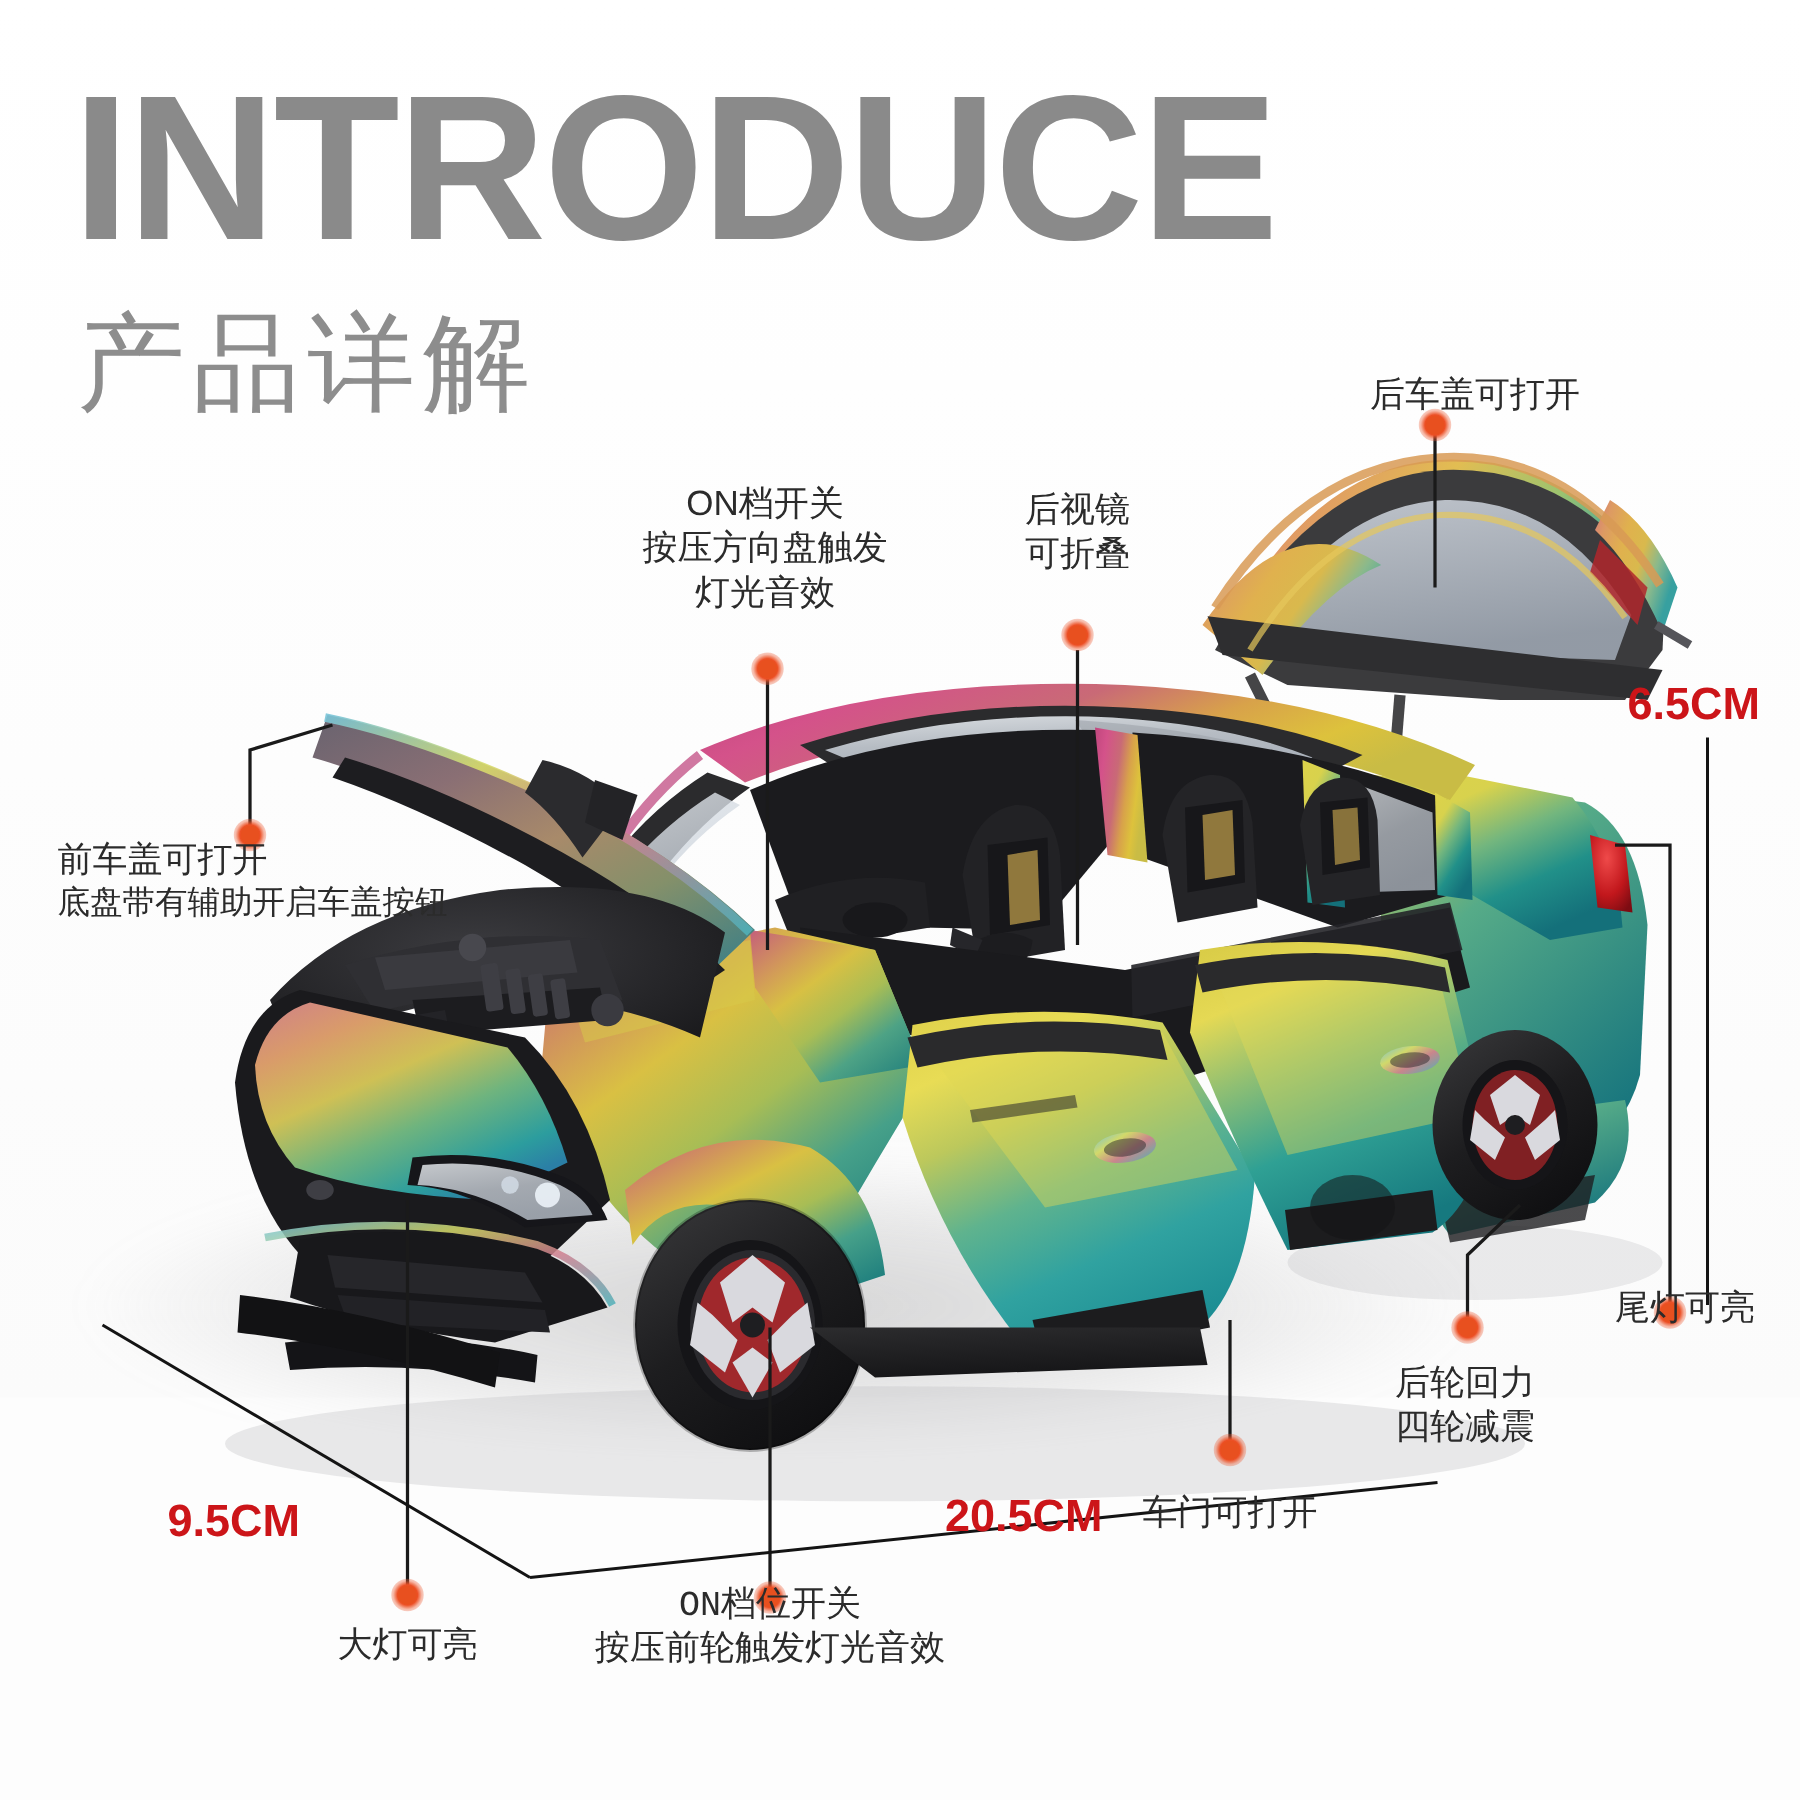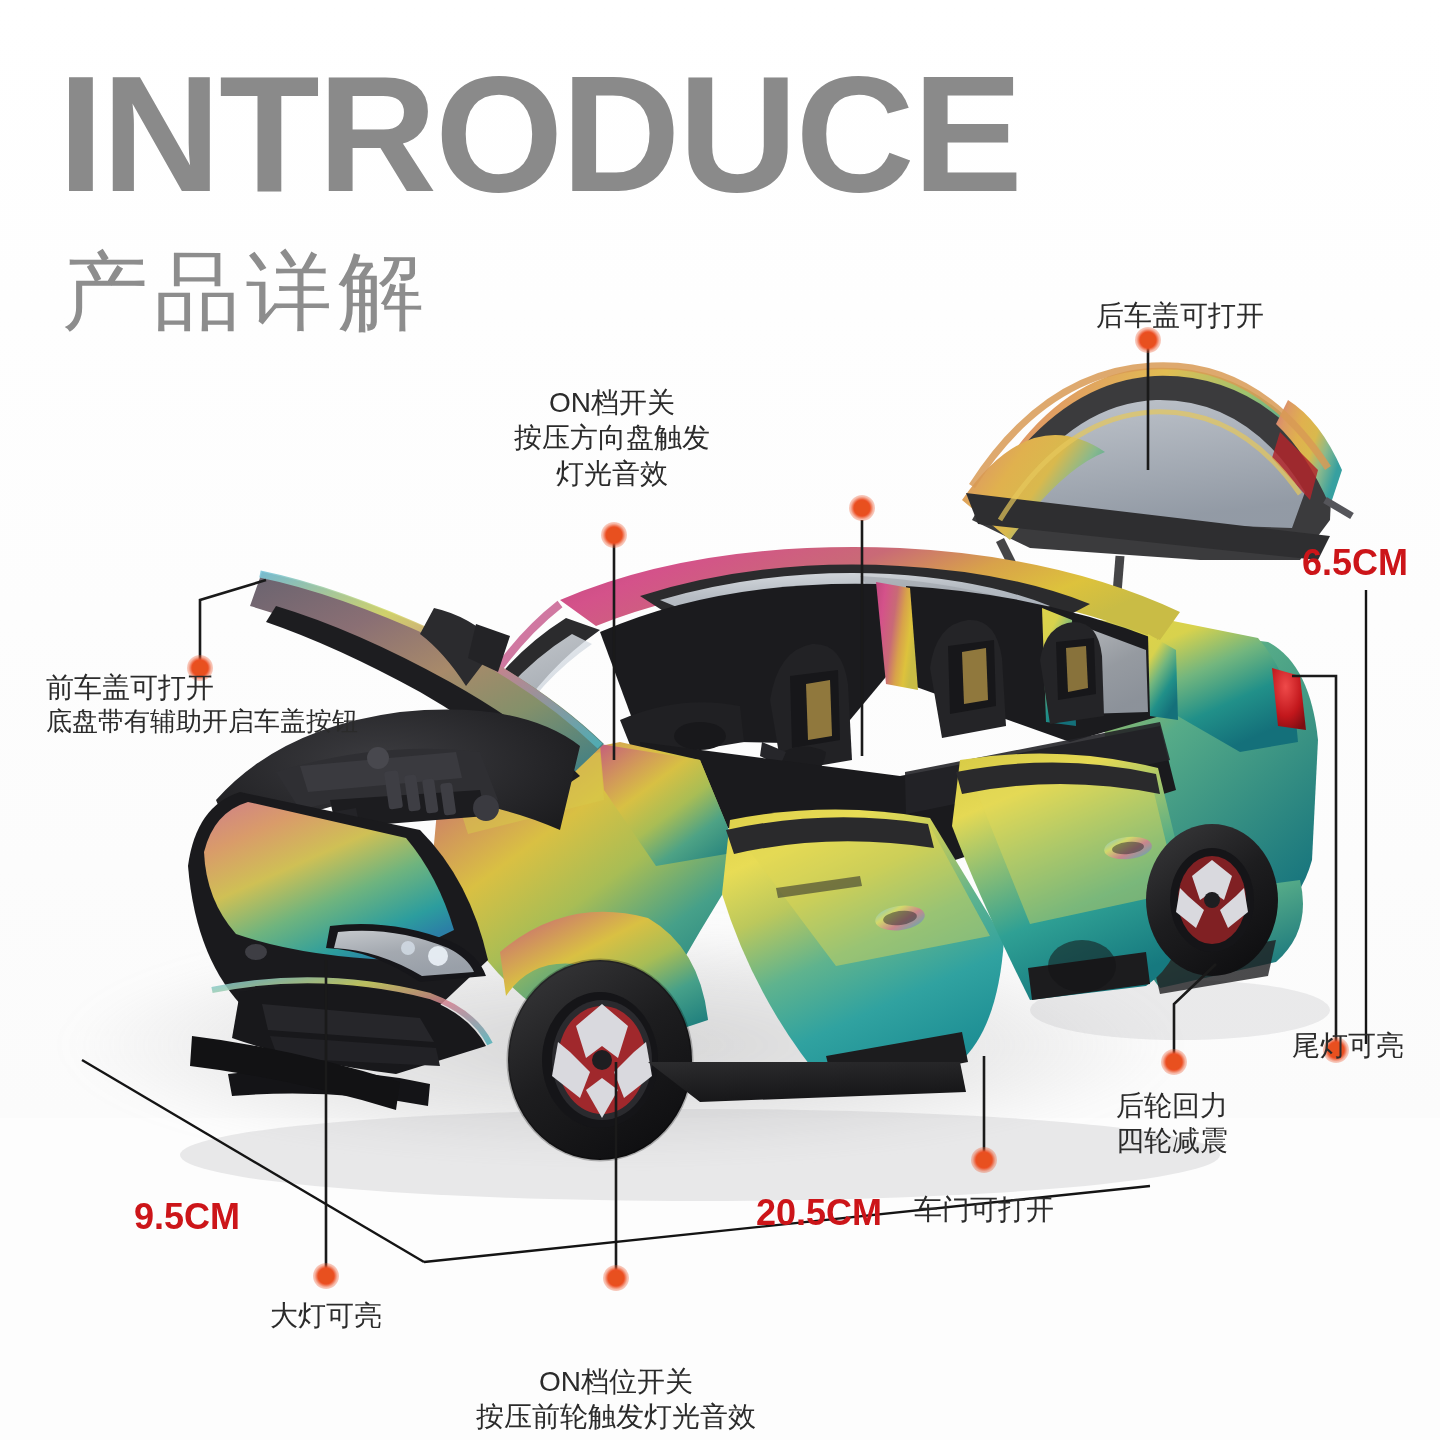--- a/index.html
+++ b/index.html
@@ -403,20 +403,24 @@
     <span class="ln big">前车盖可打开</span>
     <span class="ln small">底盘带有辅助开启车盖按钮</span>
   </div>
 
   <div class="lbl ctr" style="left:612px; top:385px;">
     <span class="ln big">ON档开关</span>
     <span class="ln big">按压方向盘触发</span>
     <span class="ln big">灯光音效</span>
   </div>
 
+  <div class="lbl ctr" style="left:862px; top:390px;">
+    <span class="ln big">后视镜</span>
+    <span class="ln big">可折叠</span>
+  </div>
 
   <div class="lbl ctr" style="left:1180px; top:298px;">
     <span class="ln big">后车盖可打开</span>
   </div>
 
   <div class="lbl ctr" style="left:1348px; top:1028px;">
     <span class="ln big">尾灯可亮</span>
   </div>
 
   <div class="lbl ctr" style="left:1172px; top:1088px;">
@@ -425,21 +429,21 @@
   </div>
 
   <div class="lbl ctr" style="left:984px; top:1192px;">
     <span class="ln big">车门可打开</span>
   </div>
 
   <div class="lbl ctr" style="left:326px; top:1298px;">
     <span class="ln big">大灯可亮</span>
   </div>
 
-  <div class="lbl ctr" style="left:616px; top:1364px;">
+  <div class="lbl ctr" style="left:616px; top:1268px;font-family:Liberation Mono, monospace;">
     <span class="ln big">ON档位开关</span>
     <span class="ln big">按压前轮触发灯光音效</span>
   </div>
 
   <div class="dim" style="left:1302px; top:542px;">6.5CM</div>
   <div class="dim" style="left:134px;  top:1196px;">9.5CM</div>
   <div class="dim" style="left:722px;  top:1192px;margin-left:34px;">20.5CM</div>
 
 </div>
 

